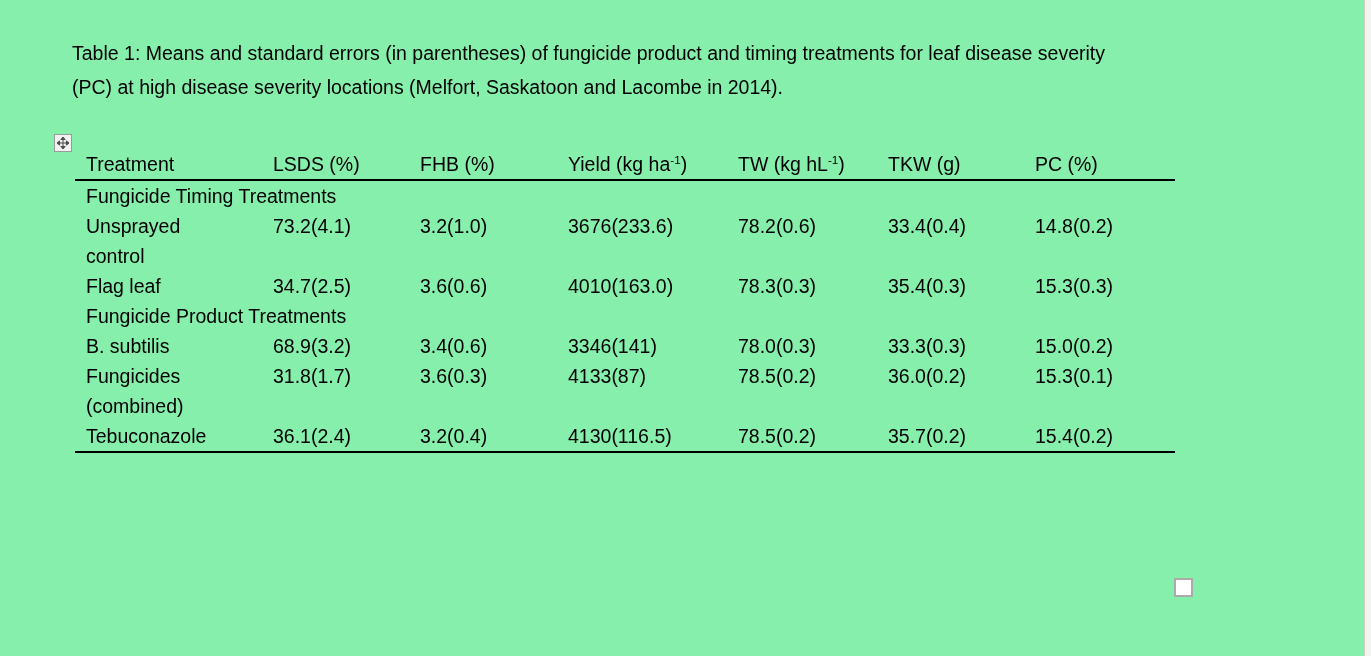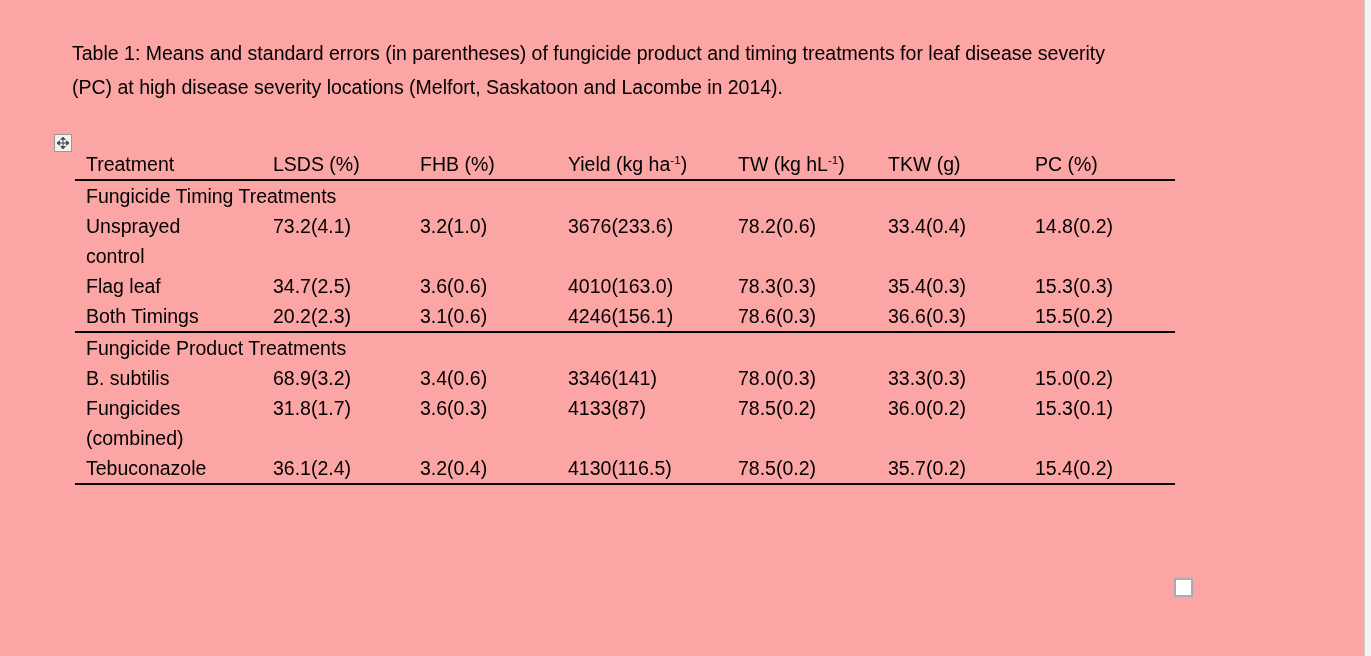--- a/index.html
+++ b/index.html
@@ -4,21 +4,21 @@
 <style>
   * { box-sizing: border-box; margin: 0; padding: 0; }
   html, body {
     width: 1371px; height: 656px;
     background: #ffffff;
     font-family: "Liberation Sans", "DejaVu Sans", sans-serif;
     color: #000000;
     overflow: hidden;
     position: relative;
   }
-  .page { position: absolute; inset: 0; background: #fca5a5; }
+  .page { position: absolute; inset: 0; background: #86efac; }
 
   
   .caption {
     position: absolute;
     left: 72px; top: 36px;
     font-size: 19.5px;
     line-height: 34px;
     color: #000000;
   }
   .caption div { white-space: nowrap; }
@@ -143,31 +143,20 @@
             <td class="treatment">
               <div>Flag leaf</div>
             </td>
             <td class="val">34.7(2.5)</td>
             <td class="val">3.6(0.6)</td>
             <td class="val">4010(163.0)</td>
             <td class="val">78.3(0.3)</td>
             <td class="val">35.4(0.3)</td>
             <td class="val">15.3(0.3)</td>
           </tr>
-          <tr class="section-end">
-            <td class="treatment">
-              <div>Both Timings</div>
-            </td>
-            <td class="val">20.2(2.3)</td>
-            <td class="val">3.1(0.6)</td>
-            <td class="val">4246(156.1)</td>
-            <td class="val">78.6(0.3)</td>
-            <td class="val">36.6(0.3)</td>
-            <td class="val">15.5(0.2)</td>
-          </tr>
           <tr>
             <td colspan="7" class="section-title">Fungicide Product Treatments</td>
           </tr>
           <tr>
             <td class="treatment italic">
               <div>B. subtilis</div>
             </td>
             <td class="val">68.9(3.2)</td>
             <td class="val">3.4(0.6)</td>
             <td class="val">3346(141)</td>

